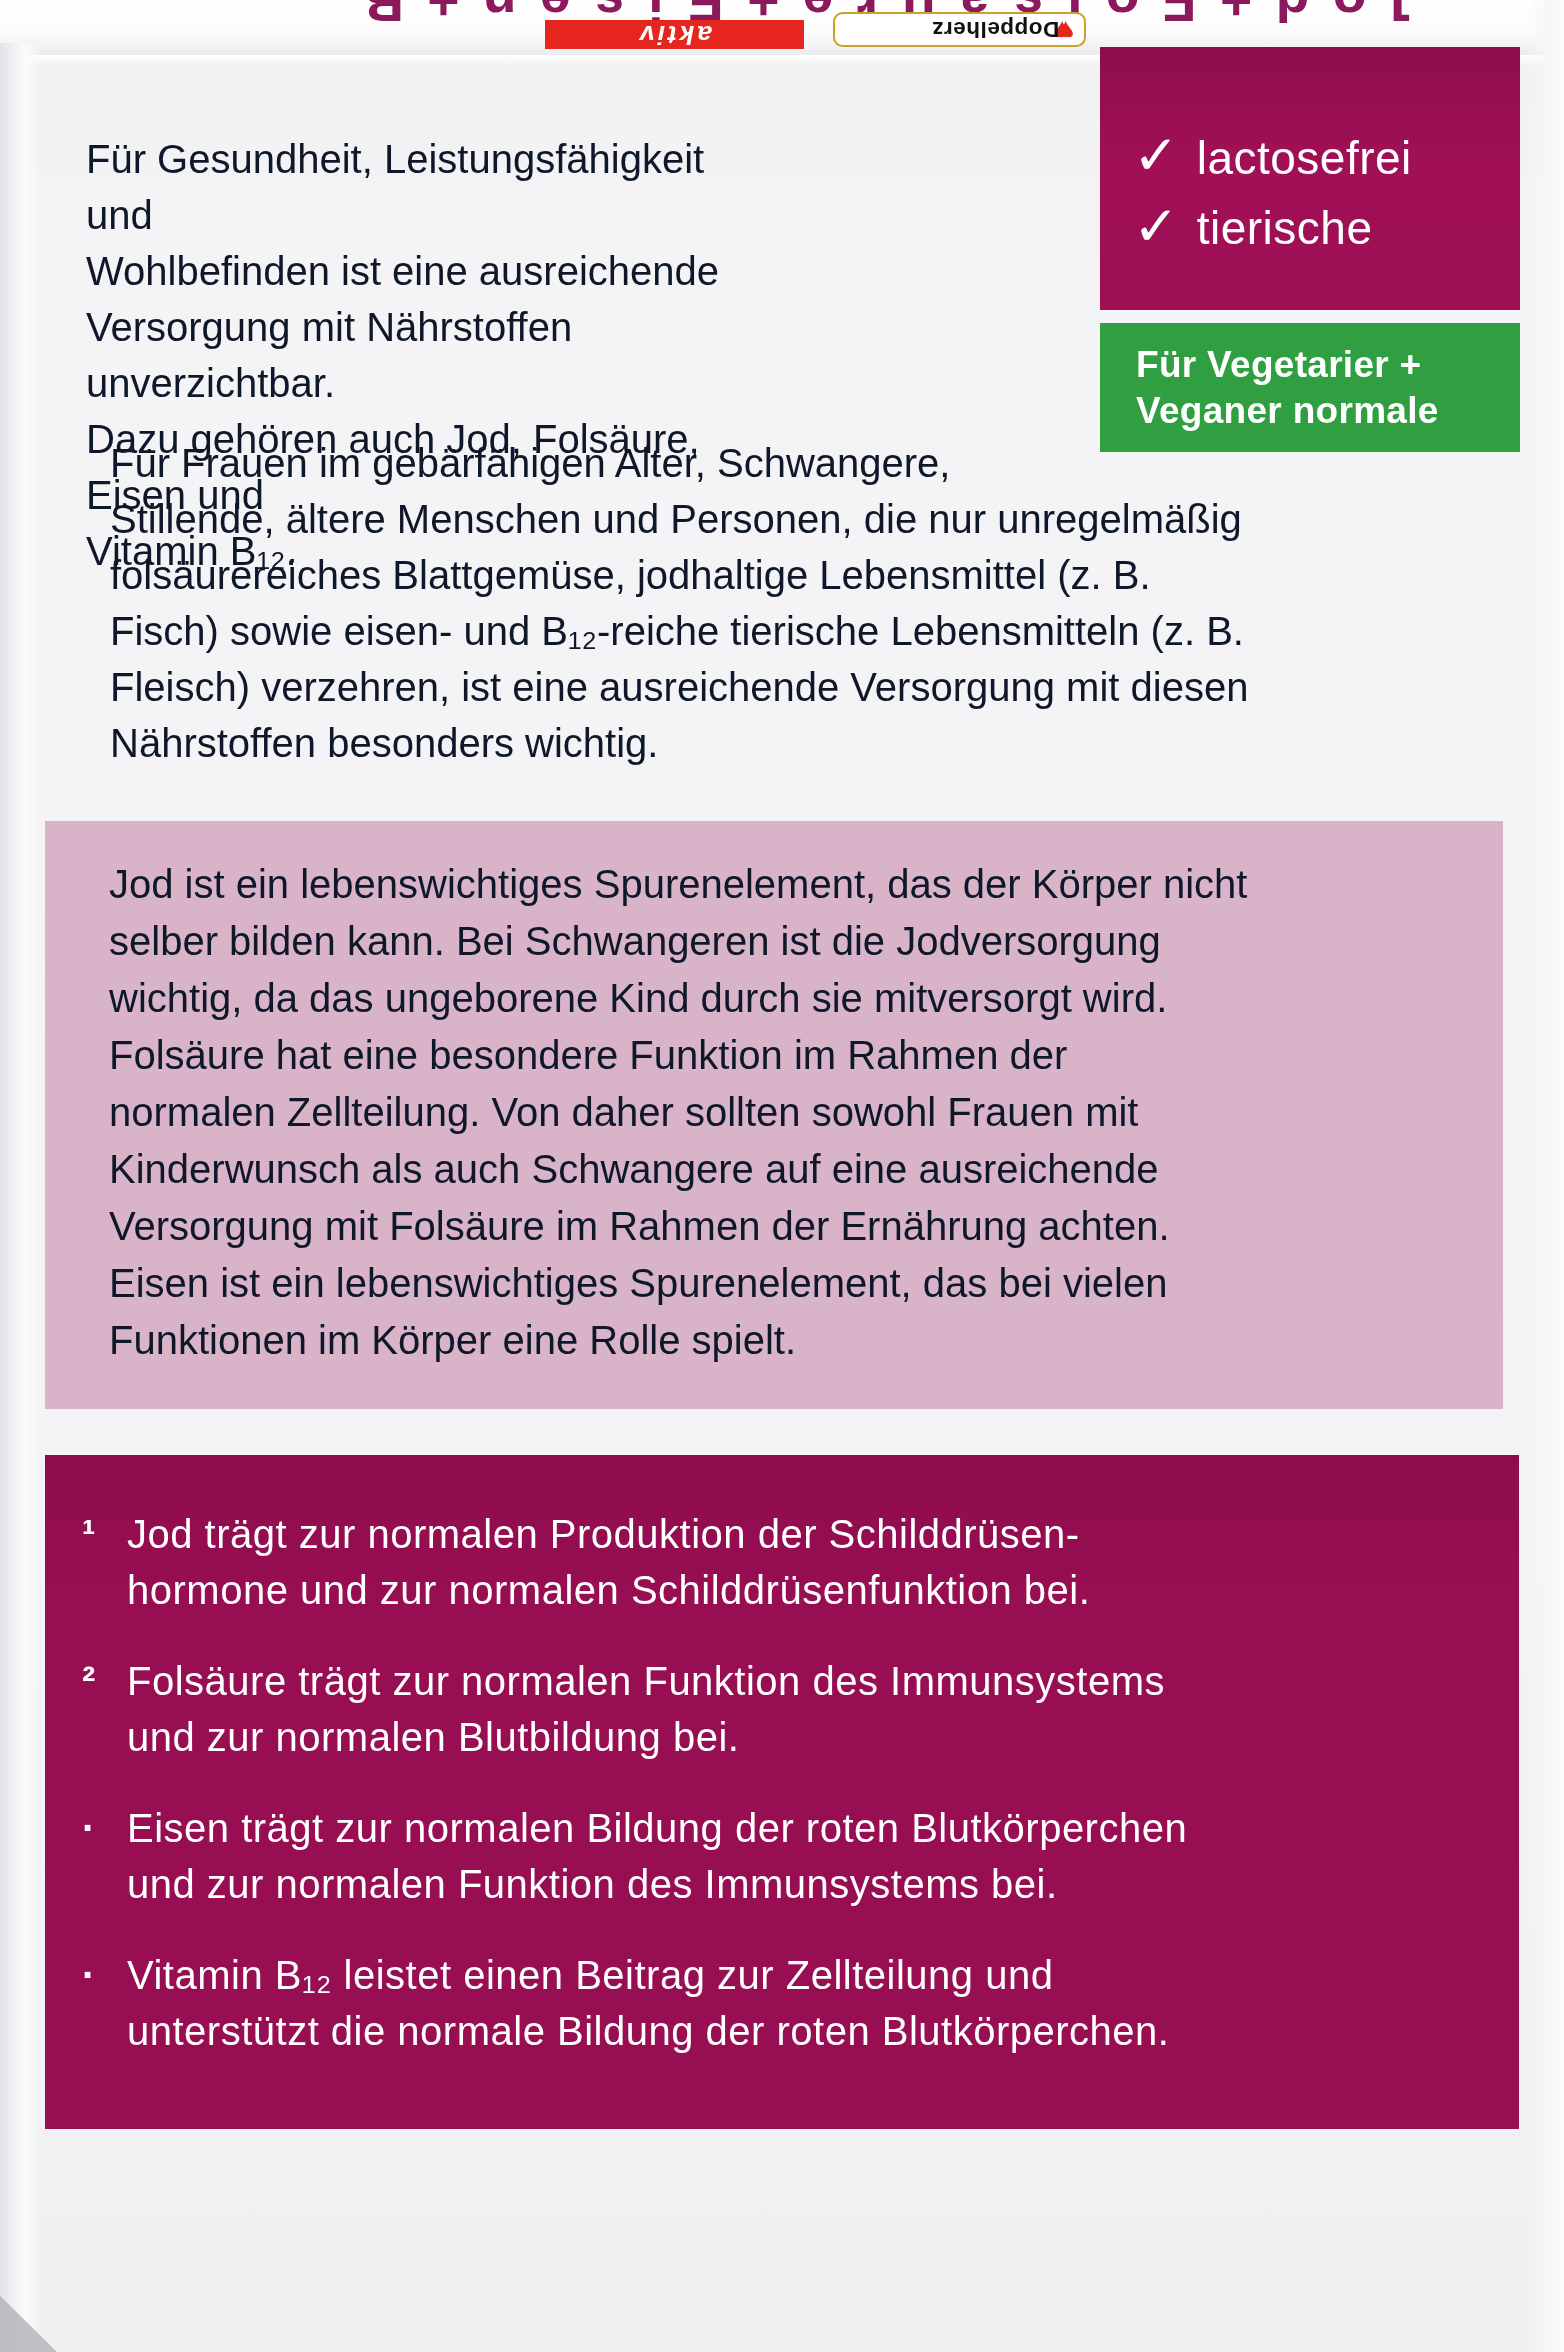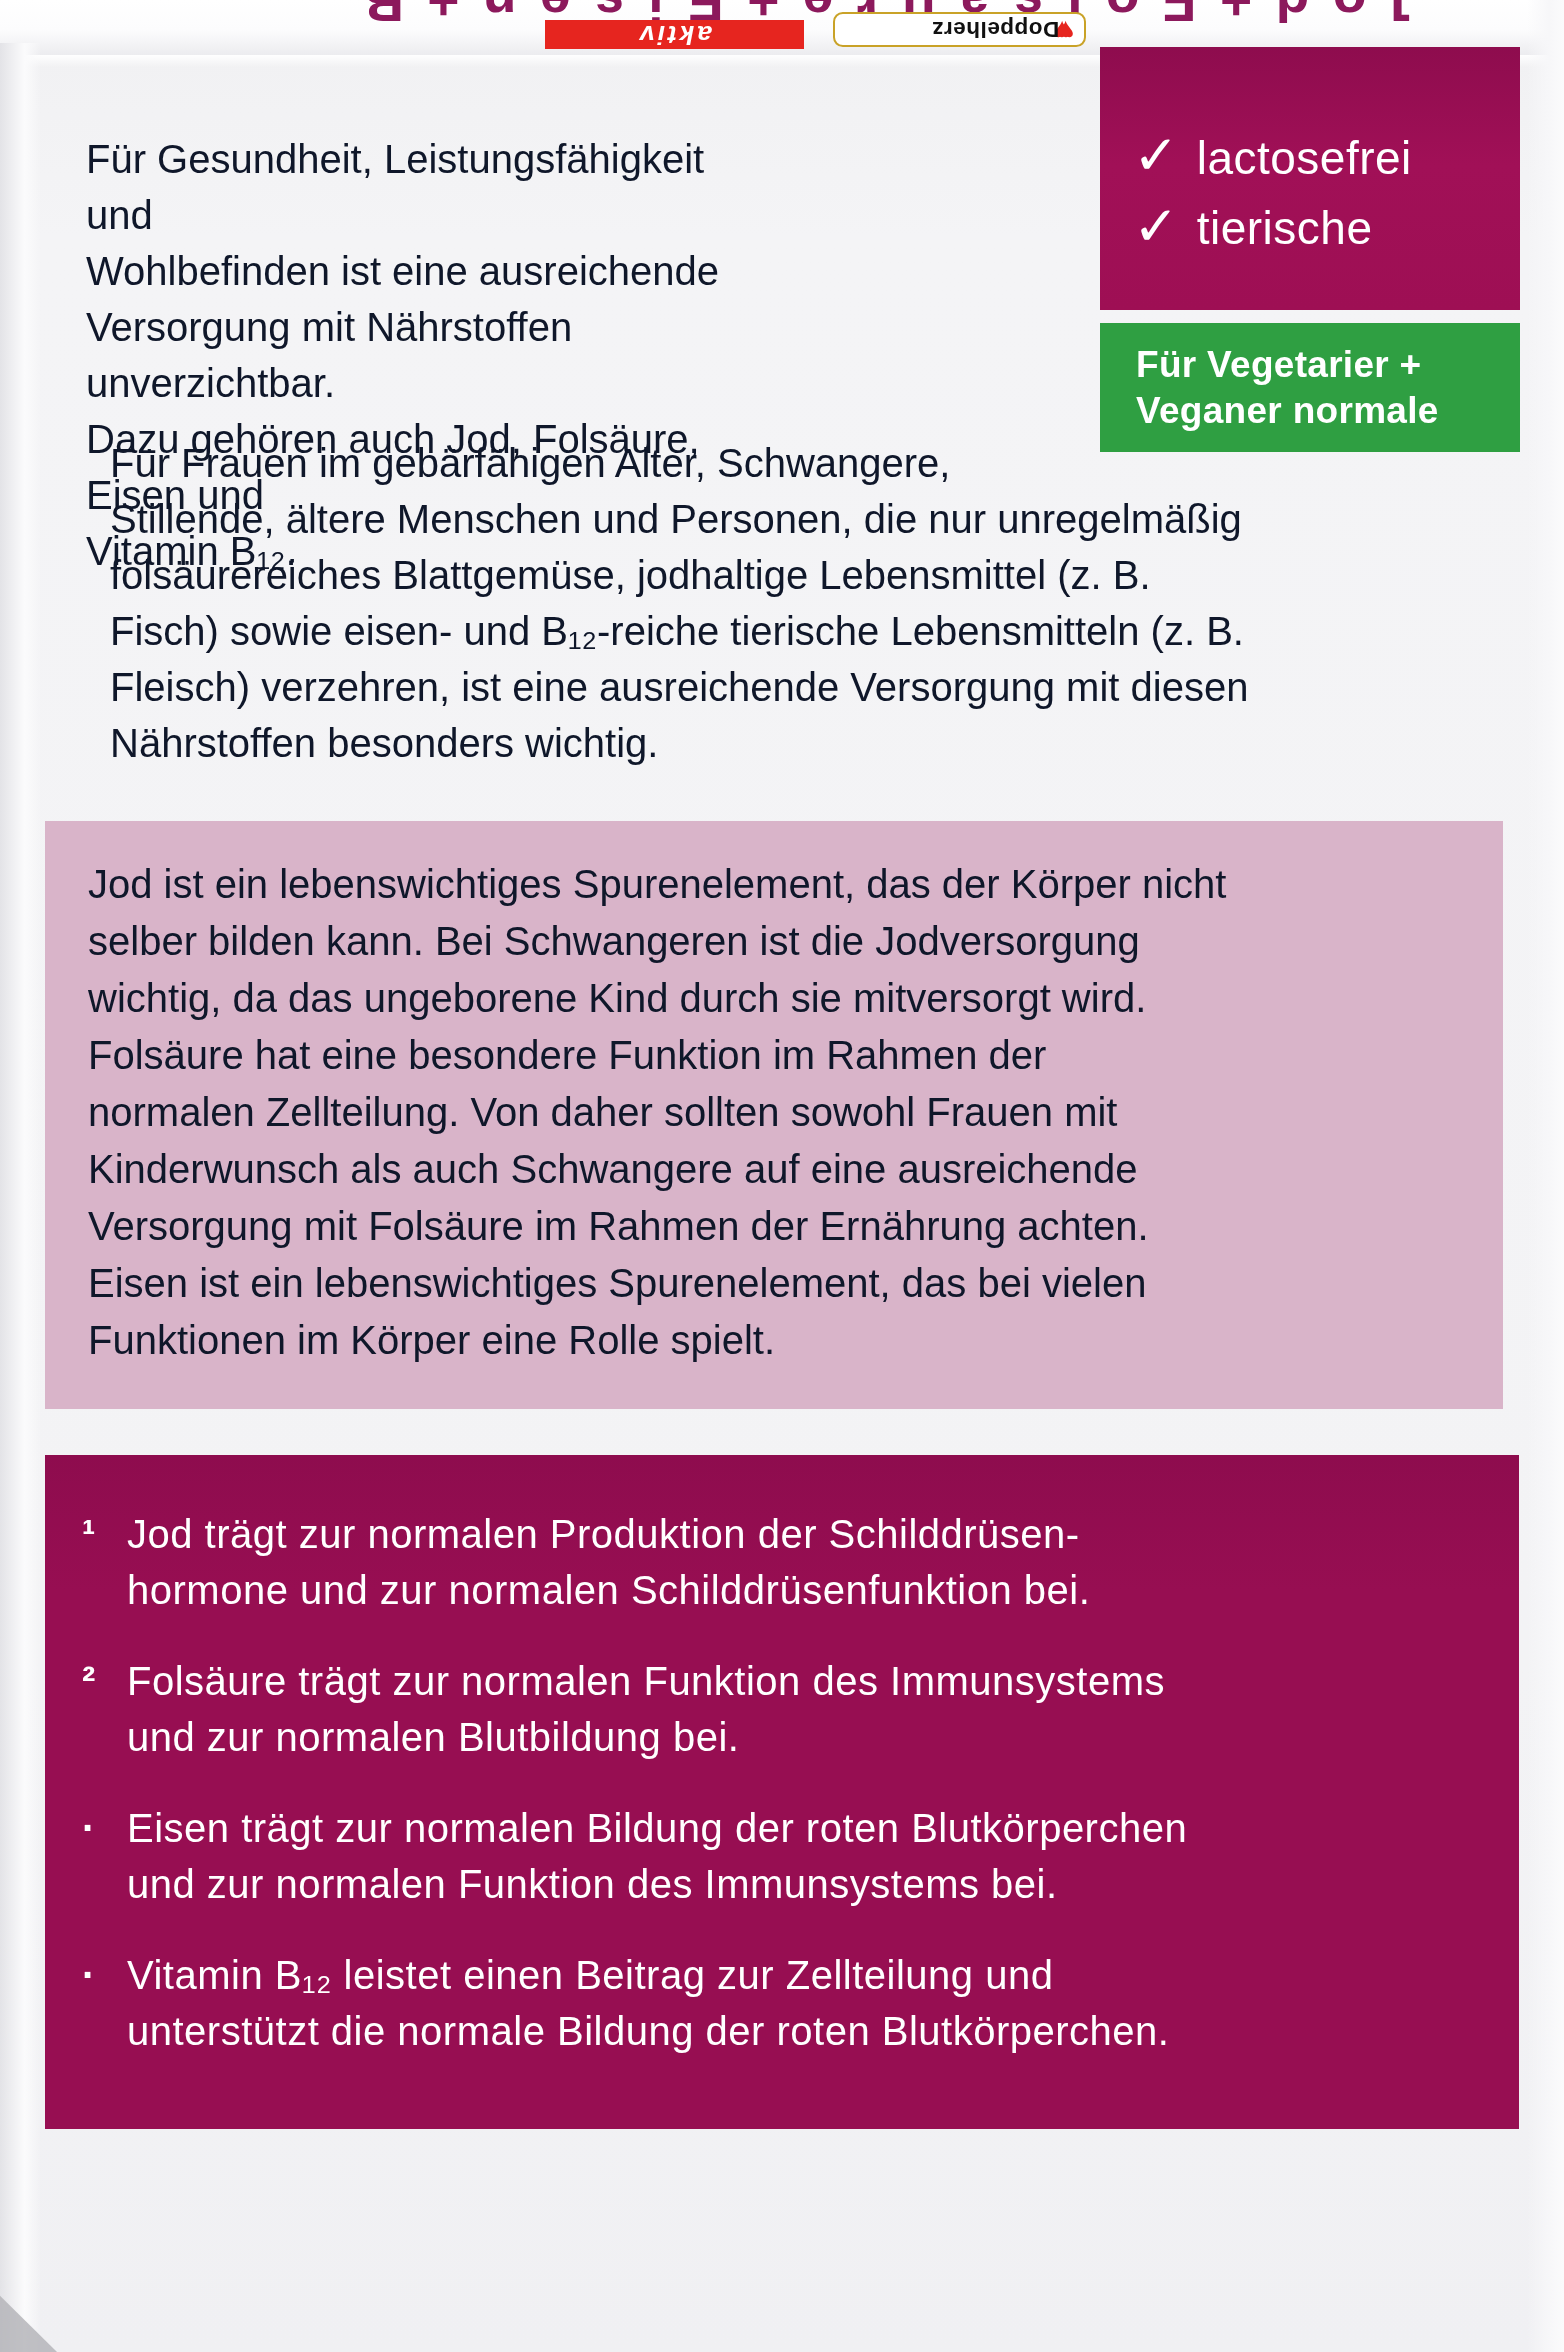--- a/index.html
+++ b/index.html
@@ -74,21 +74,21 @@
   }
   .veg-badge .line{font-size:37px;font-weight:bold;line-height:46px;letter-spacing:0.3px;}
   
   .blue-text{color:#0f172a;font-size:40px;line-height:56px;white-space:pre-line;}
   .intro{position:absolute;left:86px;top:131px;width:647px;}
   .target-group{position:absolute;left:86px;top:435px;width:1441px;margin-left:24px;}
   
   .info-box{
     position:absolute;left:45px;top:821px;width:1458px;height:588px;
     background:#d9b4c9;box-sizing:border-box;
-    padding:35px 43px;
+    padding:35px 64px;
   }
   .info-box .blue-text{line-height:57px;}
   
   .claims-box{
     position:absolute;left:45px;top:1455px;width:1474px;height:674px;
     background:linear-gradient(180deg,#8e0c4e 0%,#970e52 20%,#970e52 100%);
     box-sizing:border-box;padding:51px 39px 39px 37px;
     display:flex;flex-direction:column;gap:35px;
   }
   .claim{display:flex;align-items:flex-start;}

